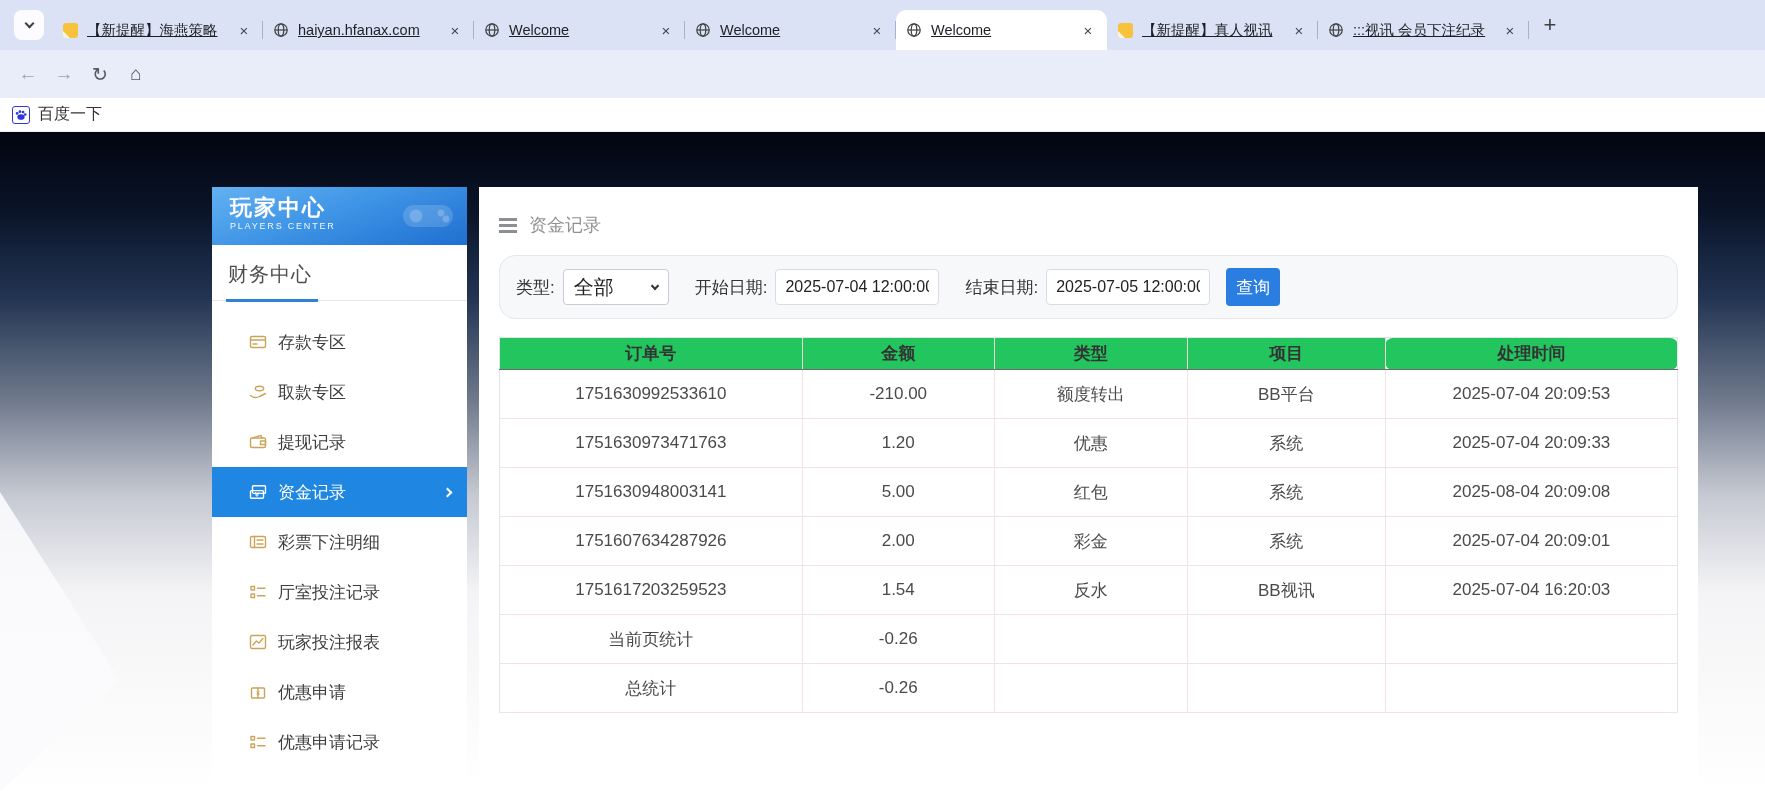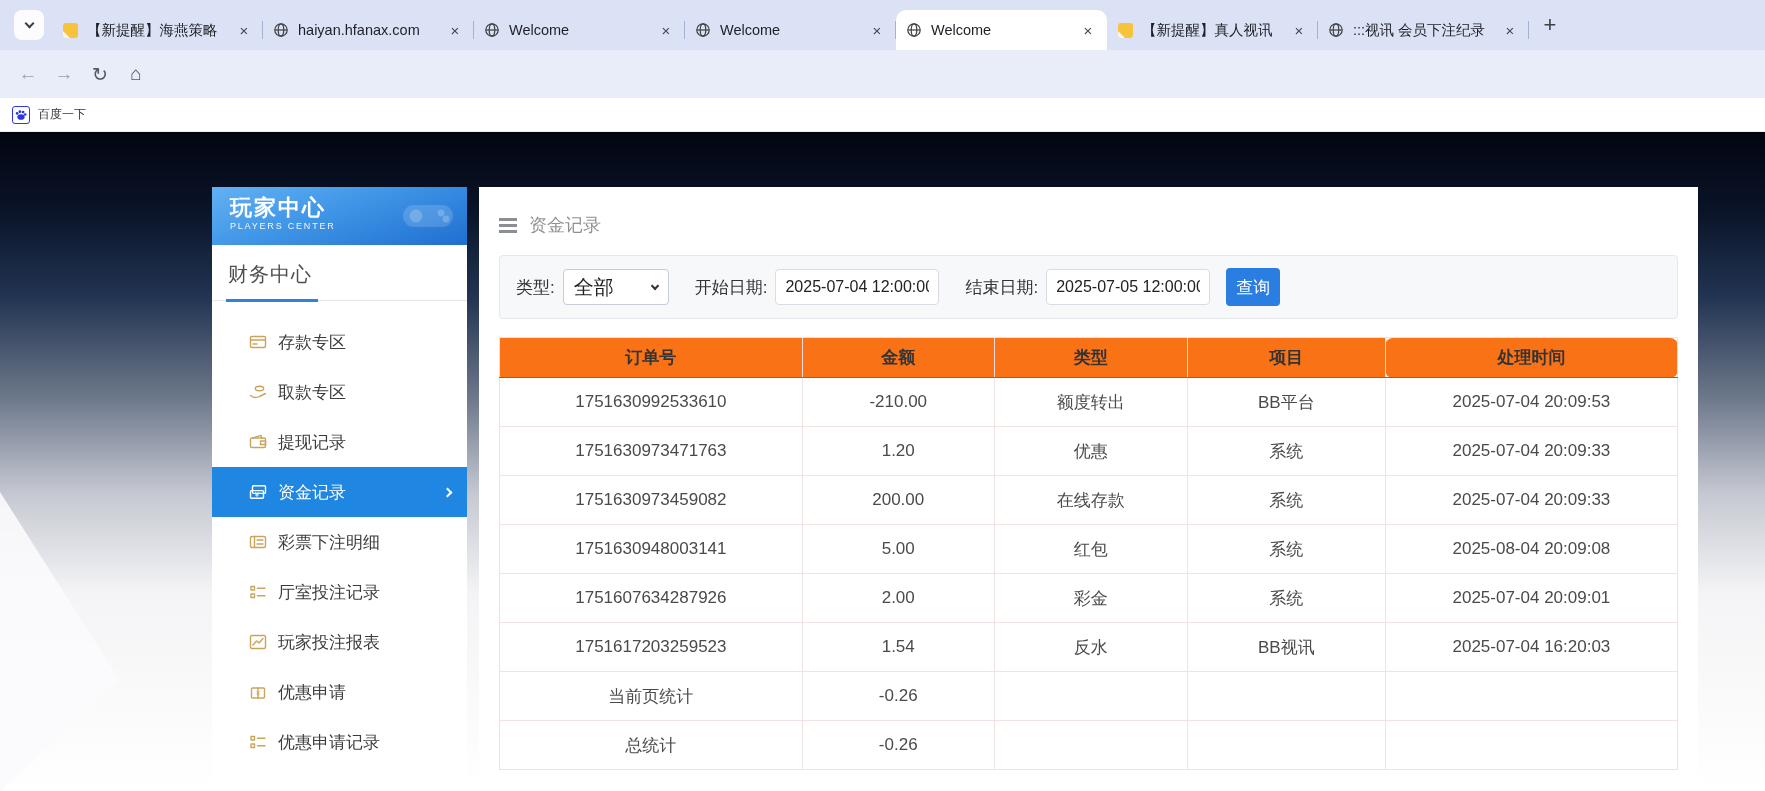--- a/index.html
+++ b/index.html
@@ -12,38 +12,38 @@
   .tabsearch{align-self:center;width:30px;height:30px;border-radius:8px;background:rgba(255,255,255,.9);
              display:flex;align-items:center;justify-content:center;margin:0 8px 0 6px;cursor:pointer;}
   .chev{width:7px;height:7px;border-right:2px solid #3c4043;border-bottom:2px solid #3c4043;transform:rotate(45deg);margin-top:-3px;}
   .tab{position:relative;height:40px;width:211px;display:flex;align-items:center;padding:0 10px;
        border-radius:10px 10px 0 0;color:#1d2026;font-size:14.5px;cursor:pointer;}
   .tab:not(.active)::after{content:'';position:absolute;right:0;top:11px;height:18px;width:1px;background:#a7b0d4;}
   .tab.active{background:#fff;}
   .tab .fav{flex:0 0 16px;height:16px;margin-right:9px;display:flex;align-items:center;justify-content:center;}
   .chatchip{width:15px;height:15px;background:#f7c23c;border-radius:3px;position:relative;overflow:hidden;}
   .chatchip::after{content:'';position:absolute;left:0;bottom:0;border-left:7px solid #fff;border-top:7px solid transparent;opacity:.85;}
-  .tab .ttl{flex:1;white-space:nowrap;overflow:hidden;text-overflow:ellipsis;}
+  .tab .ttl{flex:1;white-space:nowrap;overflow:hidden;text-overflow:ellipsis;text-decoration:underline;}
   .tab .cls{flex:0 0 18px;height:18px;border-radius:50%;display:flex;align-items:center;justify-content:center;
             font-size:15px;color:#44474e;margin-left:6px;}
   .newtab{align-self:center;width:30px;height:30px;display:flex;align-items:center;justify-content:center;
           font-size:22px;color:#3c4043;margin-left:6px;cursor:pointer;}
 
   .toolbar{height:48px;background:#e9edf9;display:flex;align-items:center;padding:0 10px;}
   .navbtn{width:36px;height:36px;display:flex;align-items:center;justify-content:center;
           font-size:19px;color:#55595f;cursor:pointer;}
   .navbtn.dim{color:#9aa0ab;}
   .omnibox{flex:1;height:36px;background:#fff;border-radius:18px;display:flex;align-items:center;
            padding:0 14px;margin:0 8px 0 6px;}
   .omnibox .url{font-size:16.5px;color:#1d2026;margin-left:10px;}
 
   .bookmarks{height:34px;background:#fff;display:flex;align-items:center;padding-left:12px;border-bottom:1px solid #ececf2;}
   .bm{display:flex;align-items:center;gap:8px;cursor:pointer;}
   .bm .bicon{width:18px;height:18px;border:1px solid #2d36e1;border-radius:3px;display:flex;align-items:center;justify-content:center;background:#fff;}
-  .bm .blabel{font-size:12px;color:#333;}
+  .bm .blabel{font-size:16px;color:#333;}
 
   
   .page{position:relative;height:659px;
         background:linear-gradient(180deg,#020510 0%,#0a1428 12%,#223452 25%,#6b7689 40%,#c6c9d2 55%,#f4f4f6 70%,#ffffff 100%);}
   .bgtri{position:absolute;left:0;top:260px;width:230px;height:400px;background:rgba(251,251,253,.9);
          clip-path:polygon(0 25%,52% 72%,0 100%);}
 
   
   .sidebar{position:absolute;left:212px;top:55px;width:255px;height:604px;background:#fff;}
   .banner{height:58px;background:linear-gradient(160deg,#63b1f2 0%,#3f95e6 45%,#1f6fd0 100%);
@@ -61,34 +61,34 @@
   .mi.active{background:#1f87e2;color:#fff;}
   .mi.active .ic{color:#fff;}
   .mi .achev{position:absolute;right:16px;width:7px;height:7px;border-right:2px solid #fff;border-top:2px solid #fff;transform:rotate(45deg);}
 
   
   .panel{position:absolute;left:479px;top:55px;width:1219px;height:604px;background:#fff;}
   .phead{display:flex;align-items:center;gap:12px;padding:26px 20px 18px 20px;color:#8f9194;font-size:18px;}
   .burger{display:flex;flex-direction:column;gap:3px;cursor:pointer;}
   .burger span{display:block;width:18px;height:3px;background:#8b8e93;}
 
-  .filterbar{margin:0 20px;background:#f7f8fa;border:1px solid #e4e7ec;border-radius:4px;height:64px;
+  .filterbar{margin:0 20px;background:#f7f8fa;border:1px solid #e4e7ec;border-radius:16px;height:64px;
              display:flex;align-items:center;padding:0 16px;gap:8px;}
   .flabel{font-size:17px;color:#333;}
   .fselect{width:106px;height:36px;border:1px solid #c7ccd6;border-radius:4px;background:#fff;
            display:flex;align-items:center;justify-content:space-between;padding:0 10px;font-size:20px;color:#222;cursor:pointer;}
   .fselect .schev{width:6px;height:6px;border-right:2px solid #333;border-bottom:2px solid #333;transform:rotate(45deg);margin-top:-3px;}
   .finput{width:164px;height:36px;border:1px solid #d9dde3;border-radius:4px;background:#fff;
           font-size:16px;color:#222;padding:0 9px;font-family:inherit;}
   .fgap{width:10px;}
   .qbtn{min-width:54px;height:38px;background:var(--accent,#2a7de1);border:none;border-radius:4px;color:#fff;
         font-size:17px;margin-left:8px;cursor:pointer;font-family:inherit;padding:0 5px;}
 
   table.rec{margin:18px 20px 0;width:1179px;border-collapse:collapse;border:1px solid #e2e4e8;}
-  table.rec th{height:40px;background:#f97316;font-size:17px;color:#333;font-weight:bold;
+  table.rec th{height:32px;background:#22c55e;font-size:17px;color:#333;font-weight:bold;
                border-left:1px solid #f3dcdc;border-right:1px solid #f3dcdc;border-bottom:1px solid #6b6b6b;}
   table.rec td{height:49px;font-size:17px;color:#4a4a4a;text-align:center;
                border:1px solid #f2e2e2;}
   table.rec th:first-child,table.rec td:first-child{border-left:1px solid #e2e4e8;}
   table.rec th:last-child,table.rec td:last-child{border-right:1px solid #e2e4e8;border-radius:8px;}
 </style>
 </head>
 <body>
 
 <div class="stage">
@@ -358,27 +358,20 @@
               <td>2025-07-04 20:09:53</td>
             </tr>
             <tr>
               <td>1751630973471763</td>
               <td>1.20</td>
               <td>优惠</td>
               <td>系统</td>
               <td>2025-07-04 20:09:33</td>
             </tr>
             <tr>
-              <td>1751630973459082</td>
-              <td>200.00</td>
-              <td>在线存款</td>
-              <td>系统</td>
-              <td>2025-07-04 20:09:33</td>
-            </tr>
-            <tr>
               <td>1751630948003141</td>
               <td>5.00</td>
               <td>红包</td>
               <td>系统</td>
               <td>2025-08-04 20:09:08</td>
             </tr>
             <tr>
               <td>1751607634287926</td>
               <td>2.00</td>
               <td>彩金</td>

